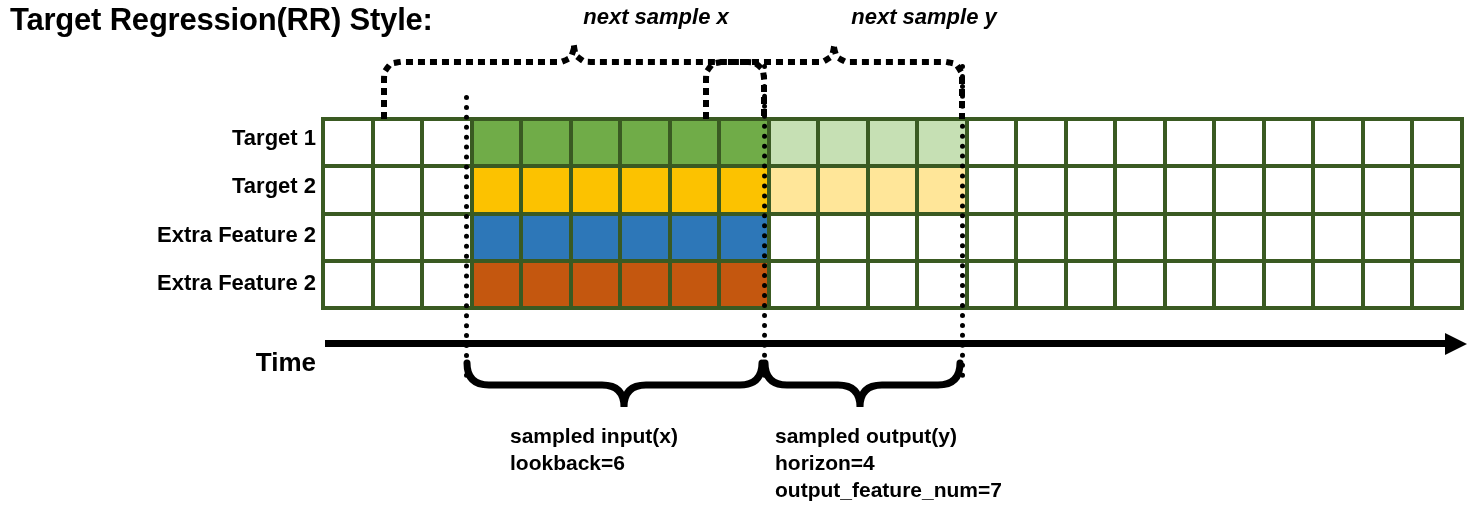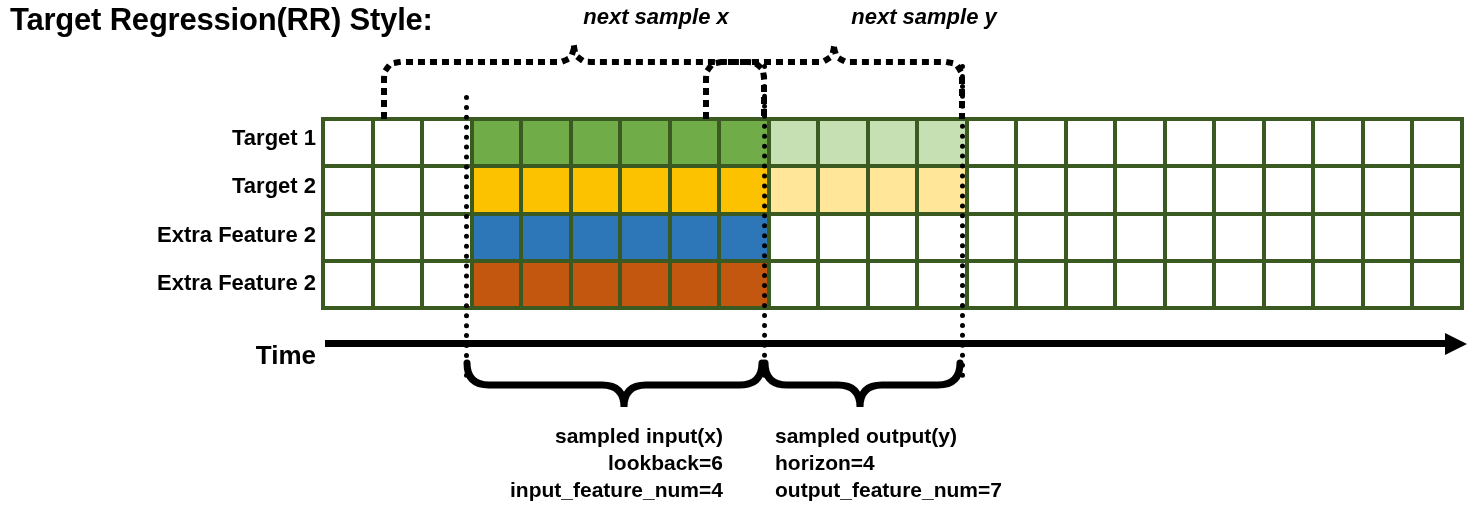--- a/index.html
+++ b/index.html
@@ -39,21 +39,21 @@
   #row-label-0 { top: 125px; }
   #row-label-1 { top: 173px; }
   #row-label-2 { top: 222px; }
   #row-label-3 { top: 270px; }
 
   #time-label {
     position: absolute;
     right: 1160px;
     width: 300px;
     text-align: right;
-    top: 340px;
+    top: 347px;
     font-size: 26px;
     font-weight: 700;
   }
 
   
   #grid {
     position: absolute;
     left: 321px;
     top: 117px;
     width: 1143px;
@@ -121,21 +121,21 @@
 
   
   .caption {
     position: absolute;
     top: 422px;
     font-size: 21px;
     font-weight: 600;
     line-height: 27px;
     white-space: nowrap;
   }
-  #caption-input  { left: 510px; text-align: right; }
+  #caption-input  { left: 510px; }
   #caption-output { left: 775px; }
 </style>
 </head>
 <body>
 
 <div id="diagram-title">Target Regression(RR) Style:</div>
 
 <div class="row-label" id="row-label-0">Target 1</div>
 <div class="row-label" id="row-label-1">Target 2</div>
 <div class="row-label" id="row-label-2">Extra Feature 2</div>
@@ -254,19 +254,18 @@
 
   <path fill="none" stroke="#000000" stroke-width="7" stroke-linecap="round" d="M765,363 Q765,385 787,385 L838,385 Q860,385 860,407 Q860,385 882,385 L938,385 Q960,385 960,363"></path>
 </svg>
 
 <div class="top-note" id="note-x">next sample x</div>
 <div class="top-note" id="note-y">next sample y</div>
 
 <div class="caption" id="caption-input">
   <div>sampled input(x)</div>
   <div>lookback=6</div>
-  <div>input_feature_num=4</div>
 </div>
 <div class="caption" id="caption-output">
   <div>sampled output(y)</div>
   <div>horizon=4</div>
   <div>output_feature_num=7</div>
 </div>
 
 </body></html>

